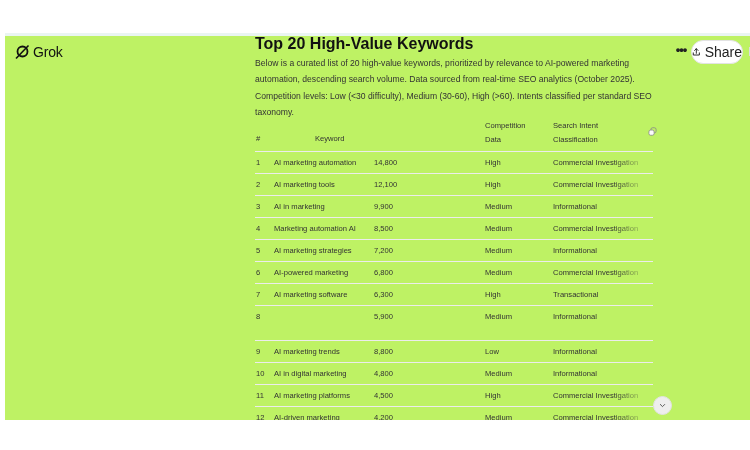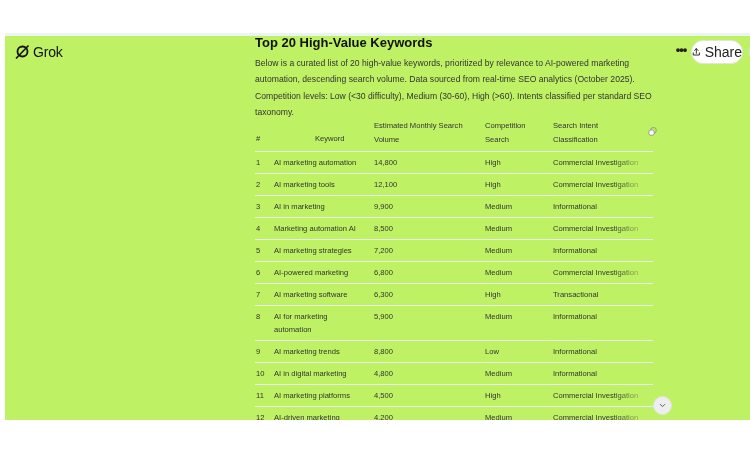--- a/index.html
+++ b/index.html
@@ -10,21 +10,21 @@
   .brand { position:absolute; left:9px; top:11px; display:flex; align-items:center; gap:3px; }
   .brand-icon { width:16px; height:16px; }
   .brand-name { font-size:14px; font-weight:500; color:#111; letter-spacing:-0.2px; }
   .more-btn { position:absolute; left:668px; top:10px; width:16px; height:16px; font-size:13px; font-weight:bold; color:#222; text-align:center; line-height:14px; letter-spacing:-1px; cursor:pointer; }
   .share-btn { position:absolute; left:686px; top:7px; width:50px; height:22px; border:1px solid #e3e3e3; border-radius:12px; background:#fff;
                display:flex; align-items:center; justify-content:center; gap:4px; font-size:14px; color:#222; cursor:pointer; }
   .share-icon { width:10px; height:10px; }
   .edge-line { position:absolute; left:744px; top:14px; width:1px; height:9px; background:#ddd; }
 
   .content { position:absolute; left:250px; top:0; width:400px; }
-  .title { position:absolute; left:0; top:2px; font-size:13px; font-weight:bold; color:#111; white-space:nowrap; }
+  .title { position:absolute; left:0; top:2px; font-size:16px; font-weight:bold; color:#111; white-space:nowrap; }
   .intro { position:absolute; left:0; top:22px; width:398px; font-size:8.6px; line-height:16.3px; color:#333; }
 
   .table { position:absolute; left:0; top:86px; width:398px; font-size:7.6px; color:#333; }
   .thead { position:relative; height:32px; border-bottom:1px solid #ececec; }
   .th { position:absolute; color:#333; line-height:14px; }
   .copy-icon { position:absolute; left:393px; top:8px; width:9px; height:9px; cursor:pointer; }
   .row { position:relative; height:21px; border-bottom:1px solid #ececec; }
   .row.tall { height:34px; }
   .cell { position:absolute; top:4px; line-height:13px; white-space:nowrap; }
   .cell.kw { white-space:normal; width:90px; }
@@ -60,27 +60,23 @@
   <div class="edge-line"></div>
 
   <div class="content">
     <div class="title">Top 20 High-Value Keywords</div>
     <div class="intro">Below is a curated list of 20 high-value keywords, prioritized by relevance to AI-powered marketing automation, descending search volume. Data sourced from real-time SEO analytics (October 2025). Competition levels: Low (&lt;30 difficulty), Medium (30-60), High (&gt;60). Intents classified per standard SEO taxonomy.</div>
 
     <div class="table">
       <div class="thead">
         <span class="th" style="left:1px; top:13px;">#</span>
         <span class="th" style="left:19px; top:13px;margin-left:41px;">Keyword</span>
-        <span class="th" style="left:119px; top:0px;">
-          <span>Estimated Monthly Search</span><br>
-          <span>Volume</span>
-        </span>
         <span class="th" style="left:230px; top:0px;">
           <span>Competition</span><br>
-          <span>Search</span>
+          <span>Data</span>
         </span>
         <span class="th" style="left:298px; top:0px;">
           <span>Search Intent</span><br>
           <span>Classification</span>
         </span>
         <svg class="copy-icon" viewBox="0 0 10 10">
           <rect x="3.2" y="0.8" width="5.8" height="5.8" rx="2" fill="none" stroke="#888" stroke-width="0.9"></rect>
           <rect x="1" y="3.4" width="5.8" height="5.8" rx="2" fill="#fcfcfc" stroke="#888" stroke-width="0.9"></rect>
         </svg>
       </div>
@@ -129,21 +125,20 @@
       </div>
       <div class="row">
         <span class="cell c-num">7</span>
         <span class="cell c-kw kw">AI marketing software</span>
         <span class="cell c-vol">6,300</span>
         <span class="cell c-comp">High</span>
         <span class="cell c-int">Transactional</span>
       </div>
       <div class="row tall">
         <span class="cell c-num">8</span>
-        <span class="cell c-kw kw">AI for marketing automation</span>
         <span class="cell c-vol">5,900</span>
         <span class="cell c-comp">Medium</span>
         <span class="cell c-int">Informational</span>
       </div>
       <div class="row">
         <span class="cell c-num">9</span>
         <span class="cell c-kw kw">AI marketing trends</span>
         <span class="cell c-vol">8,800</span>
         <span class="cell c-comp">Low</span>
         <span class="cell c-int">Informational</span>

